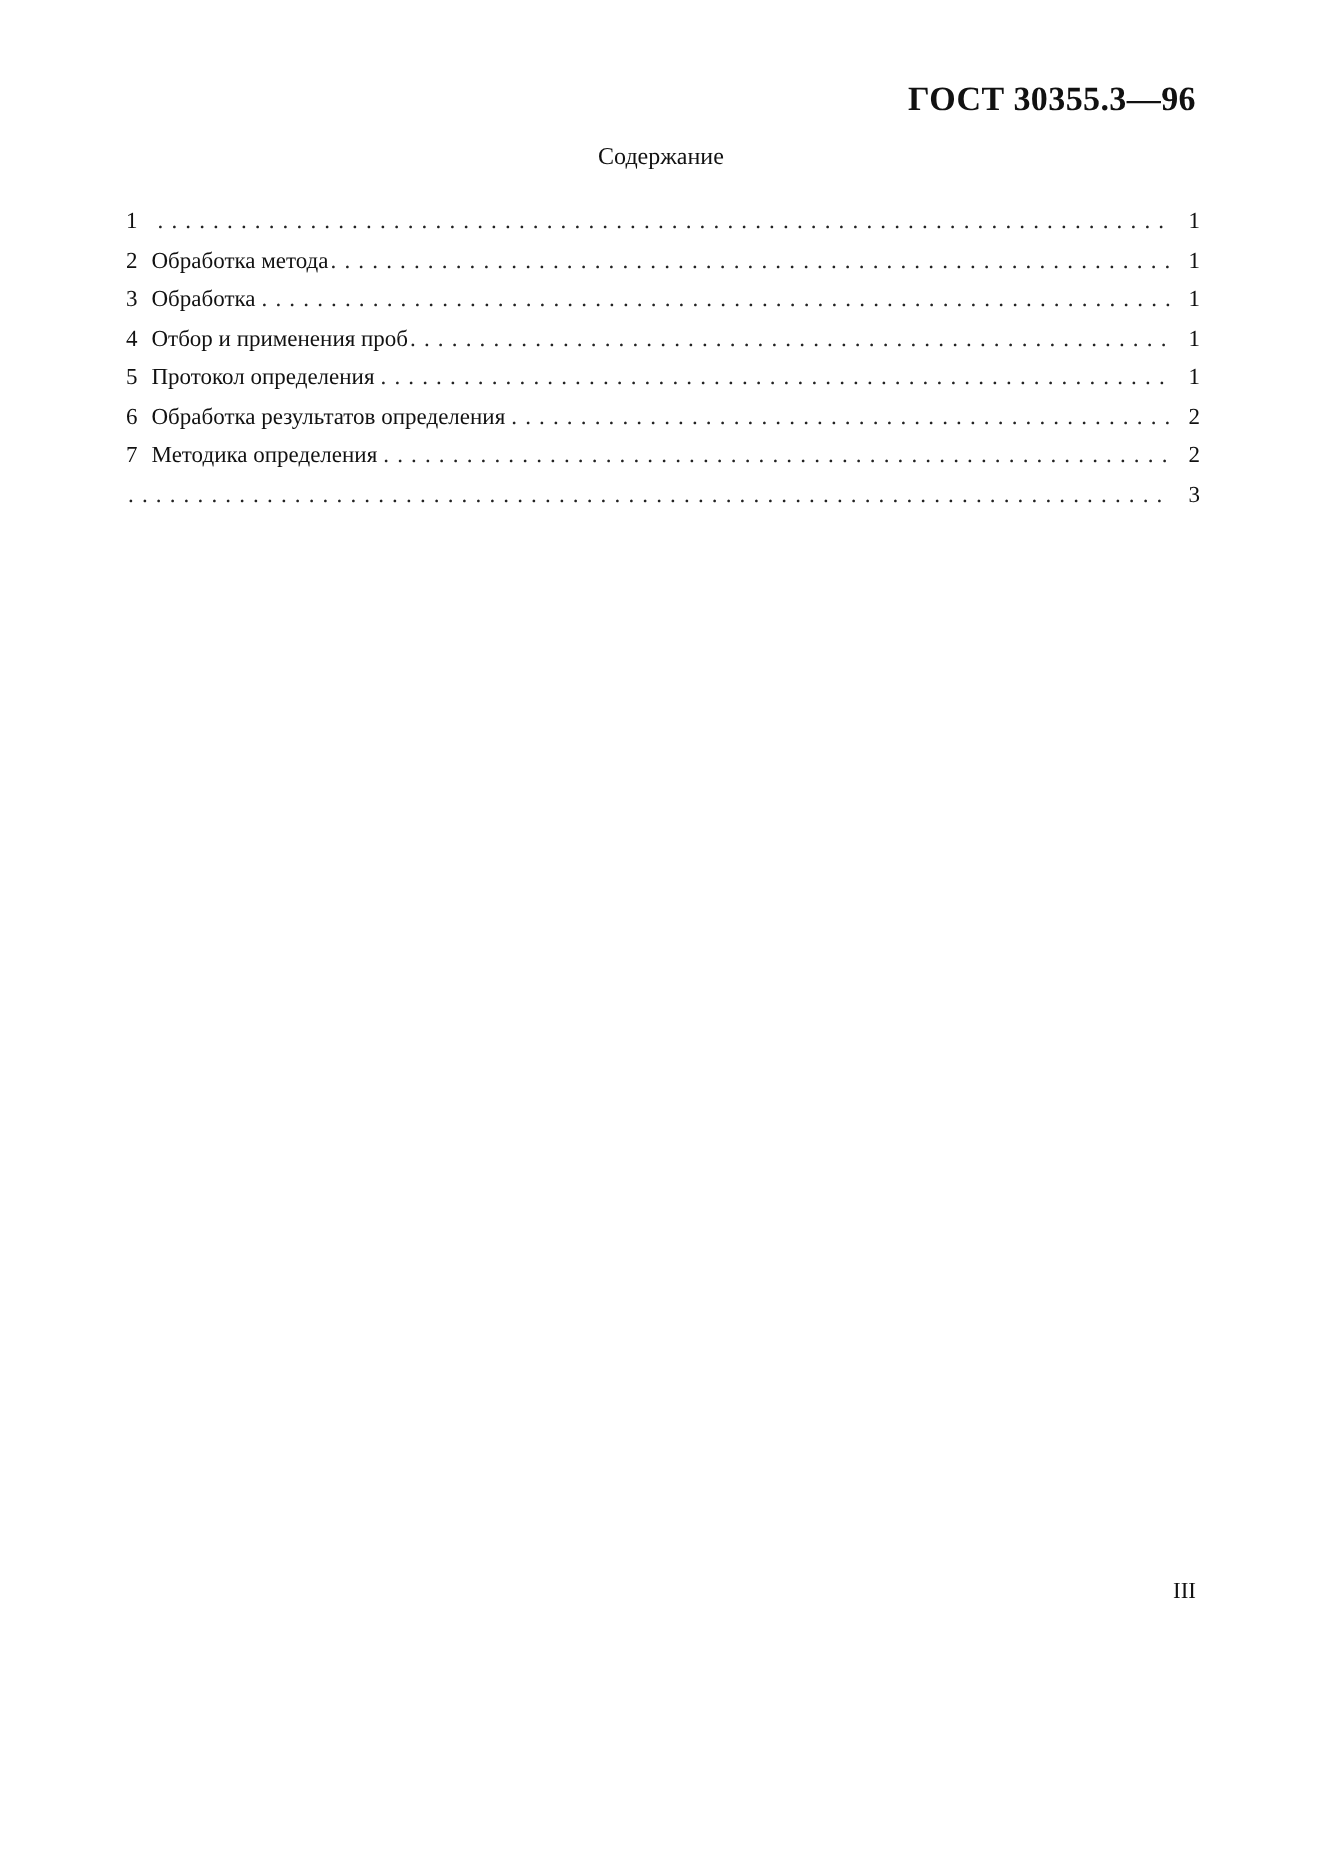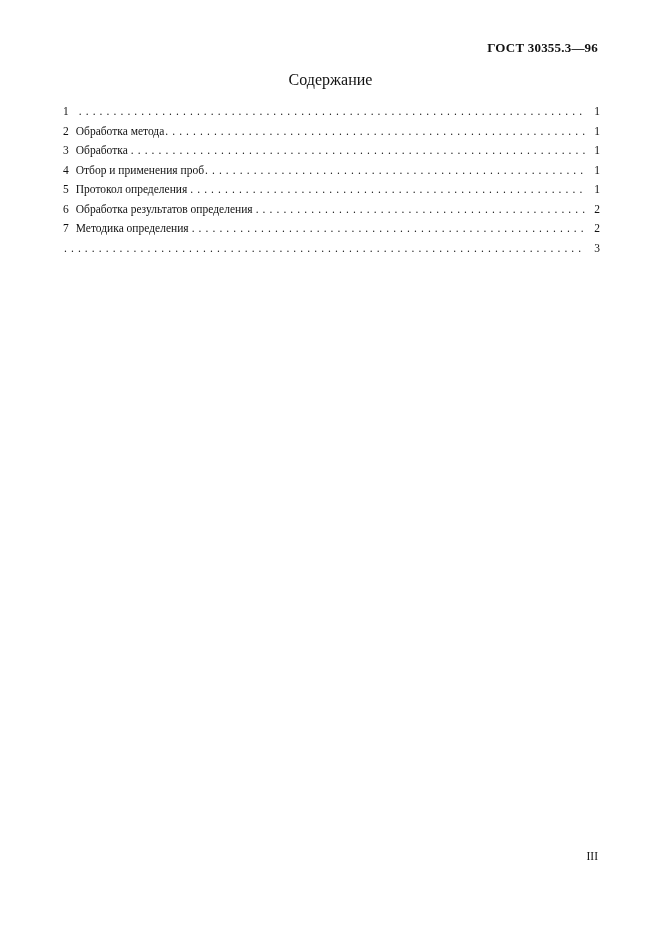--- a/index.html
+++ b/index.html
@@ -12,31 +12,31 @@
       height: 936px;
       position: relative;
       overflow: hidden;
       font-family: "Liberation Serif", "DejaVu Serif", serif;
       color: #111111;
     }
     .doc-code {
       position: absolute;
       top: 40px;
       right: 63px;
-      font-size: 13px;
+      font-size: 17px;
       font-weight: bold;
       letter-spacing: 0.2px;
     }
     .toc-title {
       position: absolute;
       top: 71px;
       left: 0;
       width: 661px;
       text-align: center;
-      font-size: 16px;
+      font-size: 12px;
     }
     .toc {
       position: absolute;
       top: 102px;
       left: 63px;
       width: 537px;
     }
     .toc-row {
       display: flex;
       align-items: baseline;
@@ -63,21 +63,21 @@
       letter-spacing: 0;
       word-spacing: 1.2px;
     }
     .toc-page {
       flex: 0 0 auto;
       width: 6px;
       text-align: right;
     }
     .page-number {
       position: absolute;
-      top: 850px;
+      top: 790px;
       right: 63px;
       font-size: 11.5px;
       text-align: center;
     }
   </style>
 </head>
 <body>
 
 <div class="doc-code">ГОСТ 30355.3—96</div>
 

